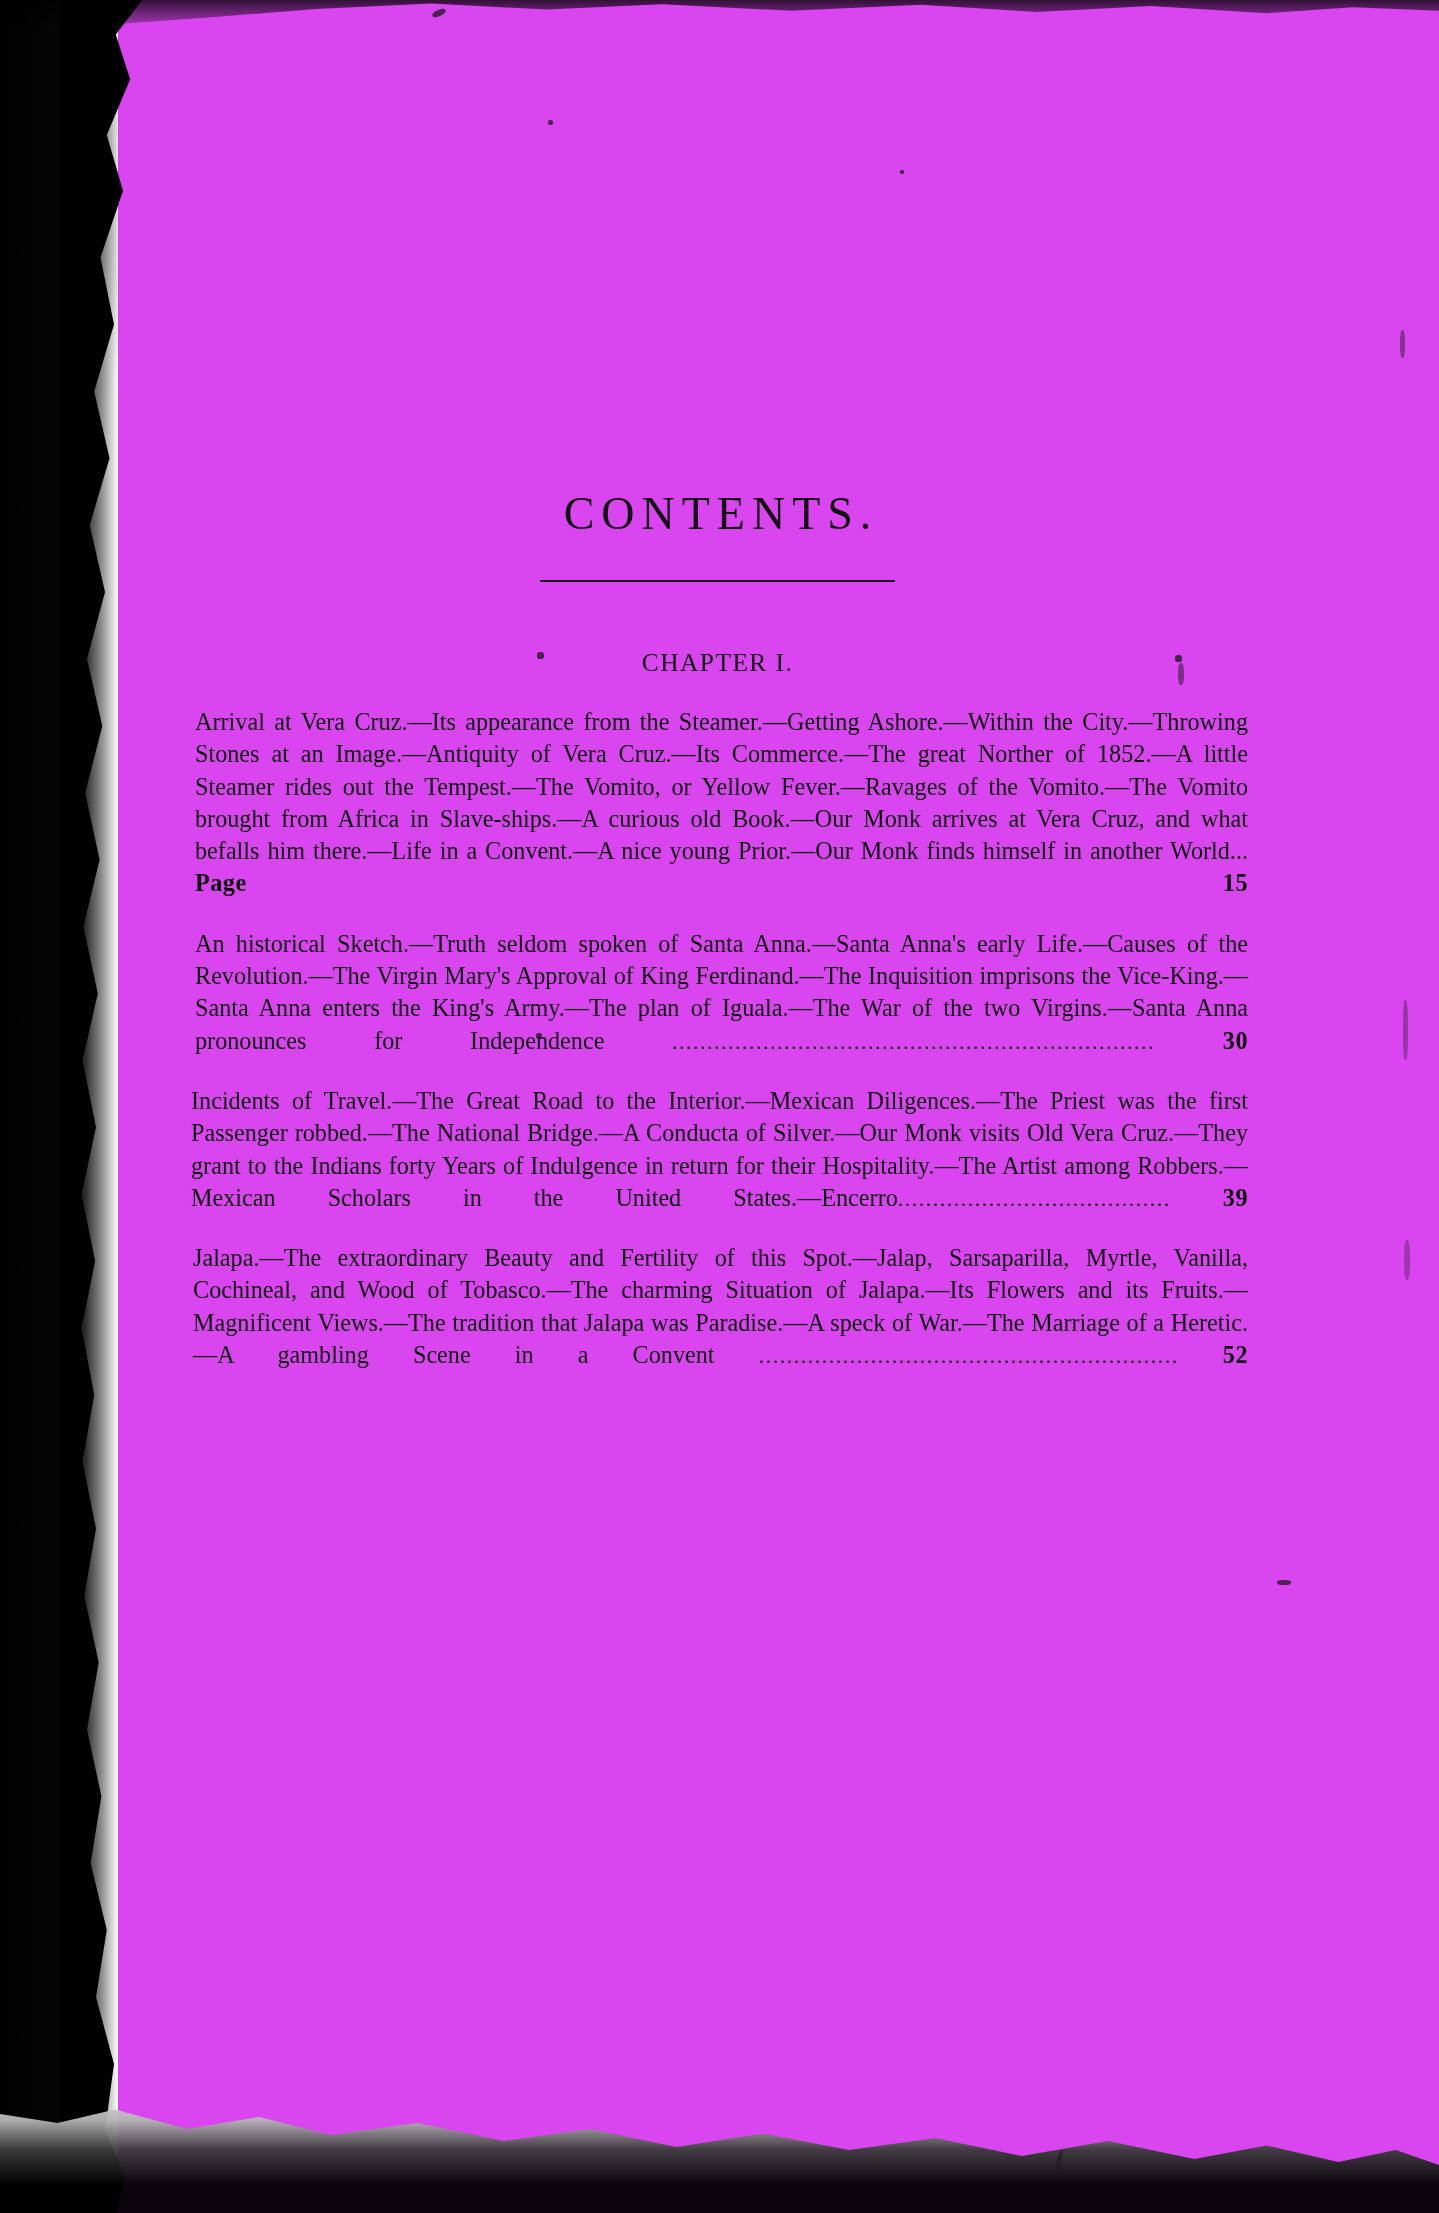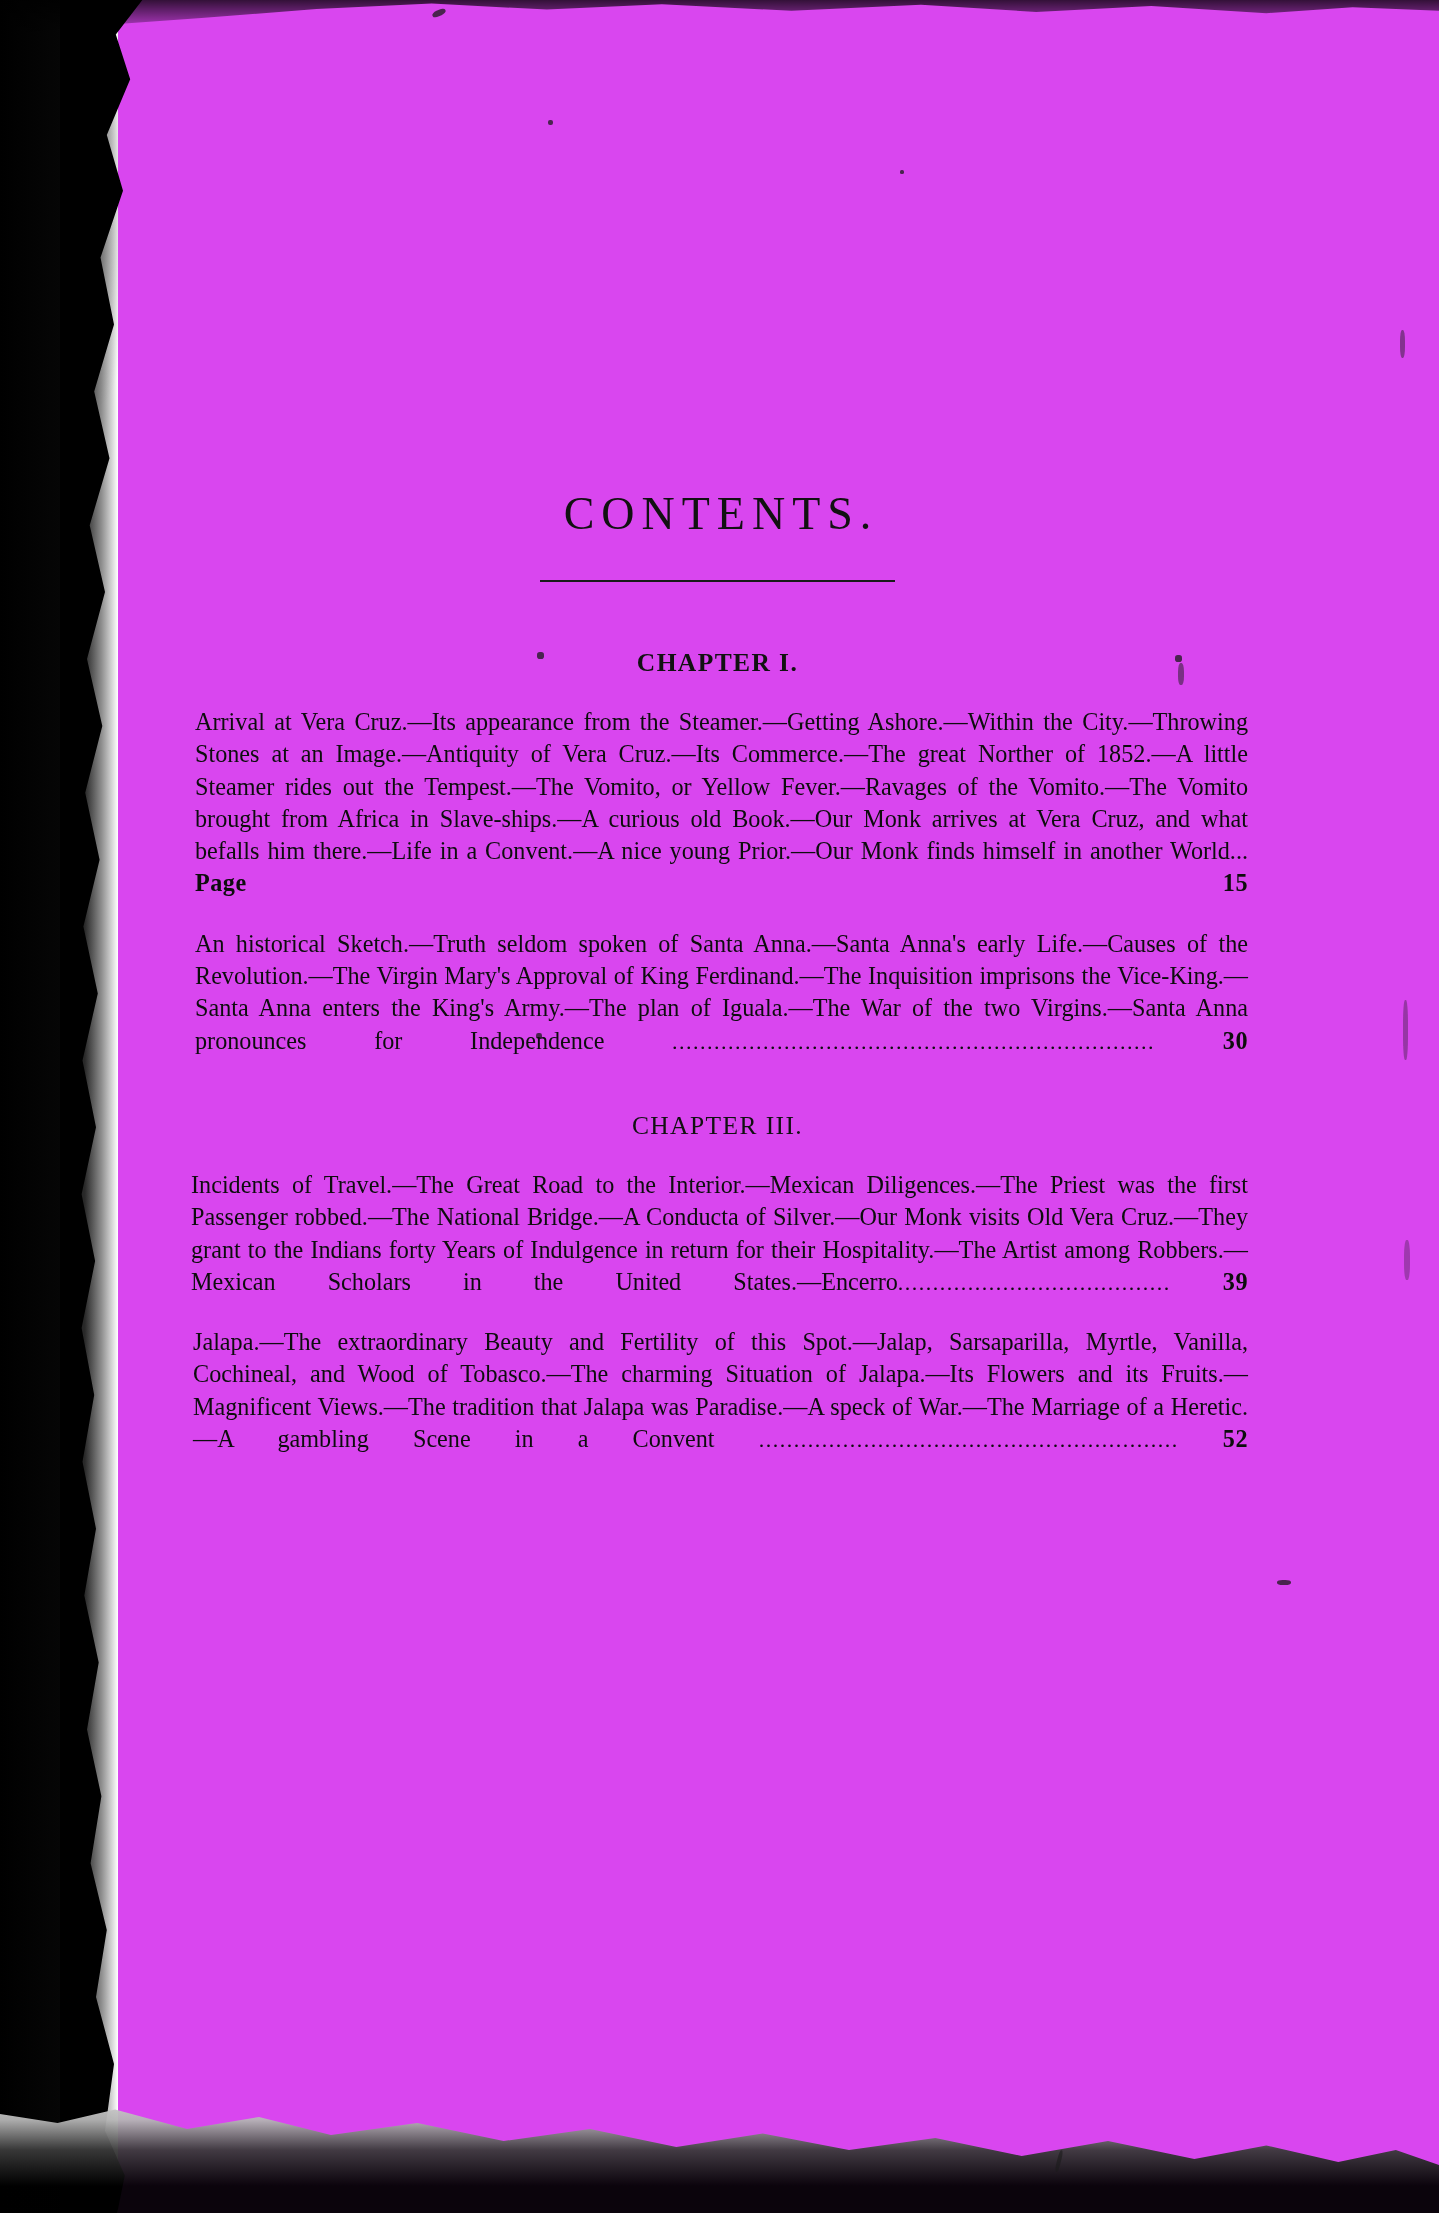--- a/index.html
+++ b/index.html
@@ -122,21 +122,21 @@
   }
 
   .leader {
     letter-spacing: 1.5px;
     font-size: 22px;
   }
 
   
   .blk { position: relative; }
 
-  #ch1-head { margin-top: 66px; font-weight: bold; }
+  #ch1-head { margin-top: 66px; }
   #ch1-entry { margin-top: 28px; padding-left: 10px; padding-right: 2px; }
 
   #ch2-head { margin-top: 52px; }
   #ch2-entry { margin-top: 28px; padding-left: 10px; padding-right: 2px; }
 
   #ch3-head { margin-top: 54px; }
   #ch3-entry { margin-top: 28px; padding-left: 6px; padding-right: 2px; }
 
   #ch4-head { margin-top: 54px; }
   #ch4-entry { margin-top: 28px; padding-left: 8px; padding-right: 2px; }
@@ -172,21 +172,20 @@
     <div class="blk" id="ch1-head-wrap">
       <h2 class="chapter-head" id="ch1-head">CHAPTER I.</h2>
       <p class="entry" id="ch1-entry"><span>Arrival at Vera Cruz.—Its appearance from the Steamer.—Getting Ashore.—Within the City.—Throwing Stones at an Image.—Antiquity of Vera Cruz.—Its Commerce.—The great Norther of 1852.—A little Steamer rides out the Tempest.—The Vomito, or Yellow Fever.—Ravages of the Vomito.—The Vomito brought from Africa in Slave-ships.—A curious old Book.—Our Monk arrives at Vera Cruz, and what befalls him there.—Life in a Convent.—A nice young Prior.—Our Monk finds himself in another World...</span> <span class="pageno">Page 15</span></p>
     </div>
 
     <div class="blk">
       <p class="entry" id="ch2-entry"><span>An historical Sketch.—Truth seldom spoken of Santa Anna.—Santa Anna's early Life.—Causes of the Revolution.—The Virgin Mary's Approval of King Ferdinand.—The Inquisition imprisons the Vice-King.—Santa Anna enters the King's Army.—The plan of Iguala.—The War of the two Virgins.—Santa Anna pronounces for Independence</span> <span class="leader">.....................................................................</span> <span class="pageno">30</span></p>
     </div>
 
     <div class="blk">
-      <h2 class="chapter-head" id="ch3-head">CHAPTER III.</h2>
       <p class="entry" id="ch3-entry"><span>Incidents of Travel.—The Great Road to the Interior.—Mexican Diligences.—The Priest was the first Passenger robbed.—The National Bridge.—A Conducta of Silver.—Our Monk visits Old Vera Cruz.—They grant to the Indians forty Years of Indulgence in return for their Hospitality.—The Artist among Robbers.—Mexican Scholars in the United States.—Encerro</span><span class="leader">.......................................</span> <span class="pageno">39</span></p>
     </div>
 
     <div class="blk">
       <p class="entry" id="ch4-entry"><span>Jalapa.—The extraordinary Beauty and Fertility of this Spot.—Jalap, Sarsaparilla, Myrtle, Vanilla, Cochineal, and Wood of Tobasco.—The charming Situation of Jalapa.—Its Flowers and its Fruits.—Magnificent Views.—The tradition that Jalapa was Paradise.—A speck of War.—The Marriage of a Heretic.—A gambling Scene in a Convent</span> <span class="leader">............................................................</span> <span class="pageno">52</span></p>
     </div>
 
   </div>
 </div>
 

